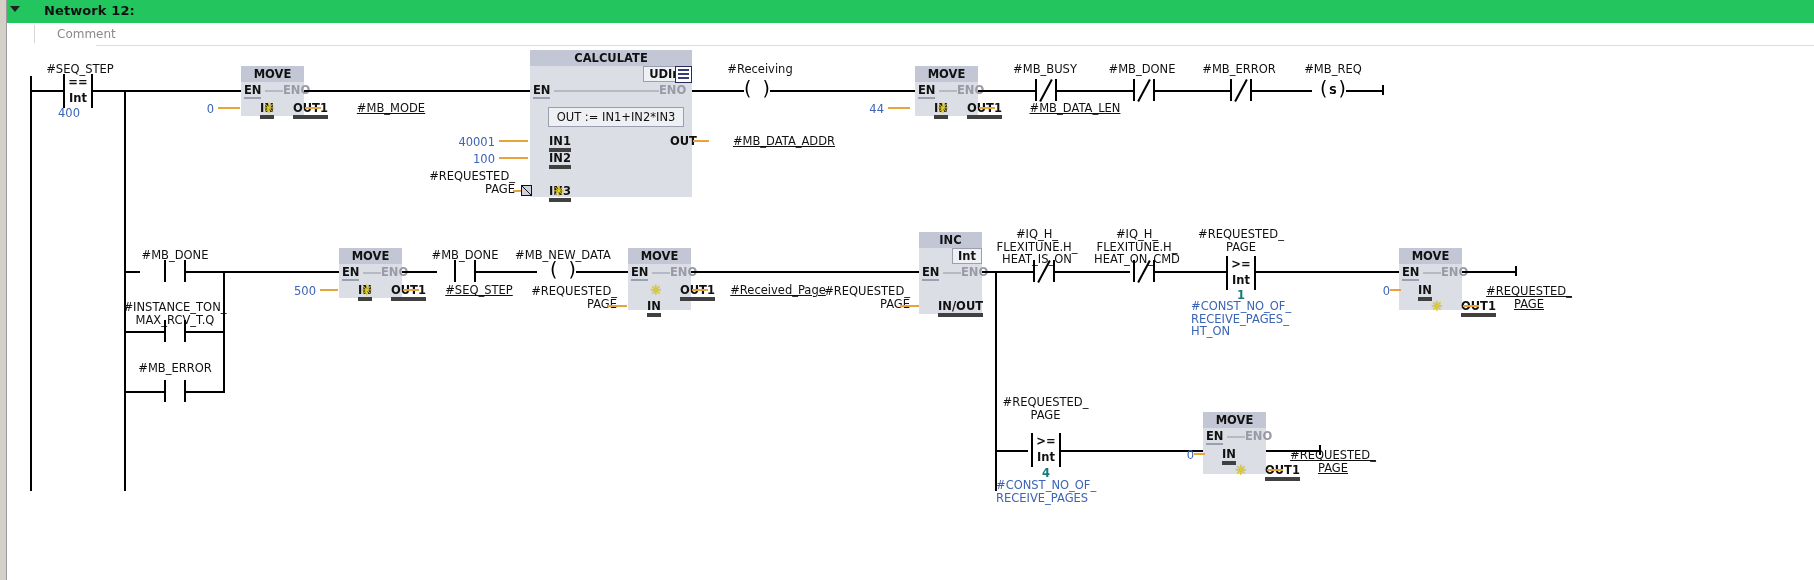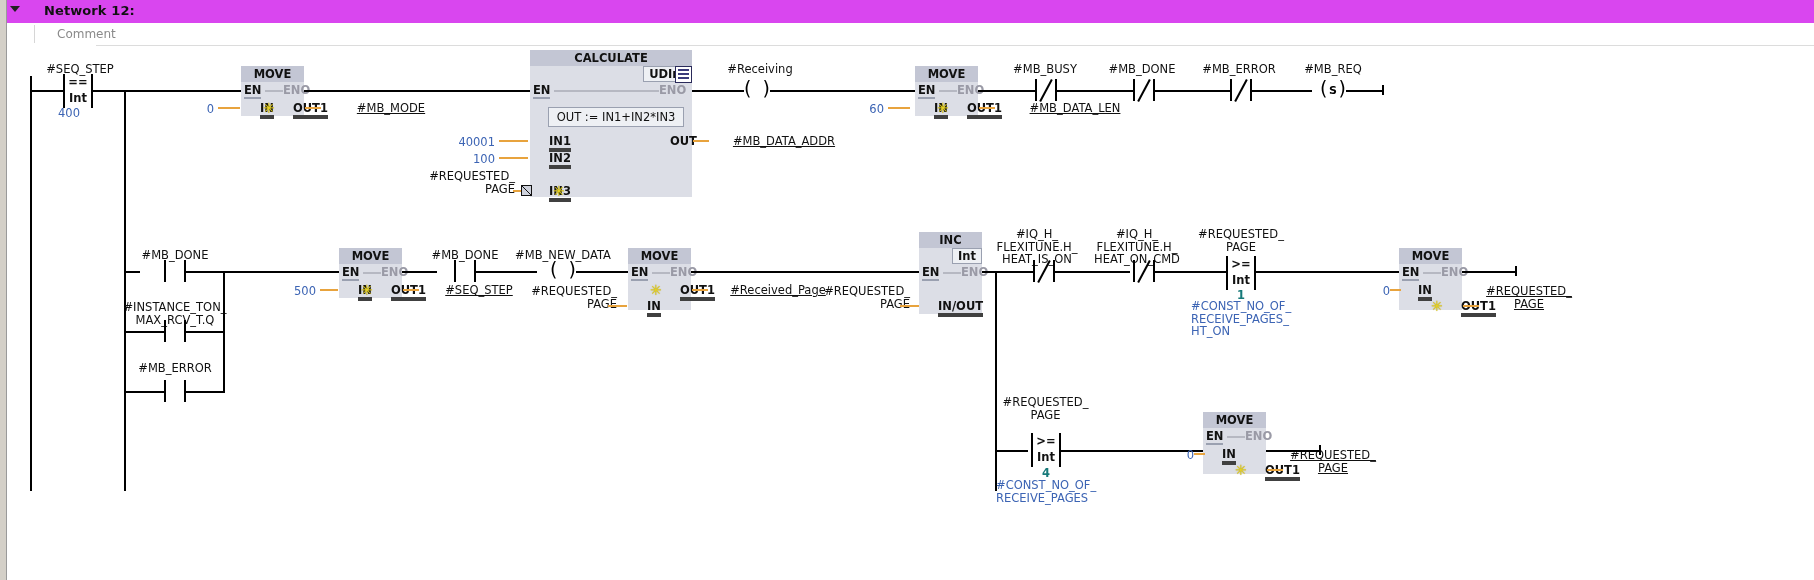--- a/index.html
+++ b/index.html
@@ -4,21 +4,21 @@
 <style>
   html,body{margin:0;padding:0;background:#ffffff;}
   body{
     font-family:"DejaVu Sans","Liberation Sans",sans-serif;
     width:1814px;height:580px;position:relative;overflow:hidden;
     -webkit-font-smoothing:antialiased;
   }
   
   .titlebar{
     position:absolute;left:0;top:0;width:1814px;height:23px;
-    background:#d946ef;border-bottom:1px solid #c8c8c8;
+    background:#22c55e;border-bottom:1px solid #c8c8c8;
   }
   .tb-grip{position:absolute;left:0;top:0;width:6px;height:23px;background:#d4d0c8;border-right:1px solid #9a9a9a;}
   .tb-arrow{
     position:absolute;left:10px;top:6px;width:0;height:0;
     border-left:5px solid transparent;border-right:5px solid transparent;border-top:6px solid #202020;
   }
   .tb-net{position:absolute;left:44px;top:3px;font-size:13px;font-weight:bold;color:#111;letter-spacing:.1px;}
   .tb-desc{position:absolute;left:136px;top:4px;font-size:12.5px;color:#111;}
   .cmtbar{position:absolute;left:0;top:23px;width:1814px;height:22px;background:#ffffff;}
   .cmt-grip{position:absolute;left:0;top:0;width:6px;height:22px;background:#d4d0c8;border-right:1px solid #9a9a9a;}
@@ -177,21 +177,21 @@
 
 <div class="fb" style="left:915px;top:66px;width:63px;height:50px;">
   <div class="fb-hdr">MOVE</div>
 </div>
 <div class="en" style="left:918px;top:84px;">EN</div>
 <div class="enobar" style="left:939px;top:90px;width:18px;"></div>
 <div class="eno" style="left:957px;top:84px;">ENO</div>
 <div class="pin pinu" style="left:918px;top:102px;">IN</div>
 <div class="star" style="left:937px;top:102px;">✳</div>
 <div class="pin pinu" style="left:951px;top:102px;">OUT1</div>
-<div class="num" style="left:856px;top:102px;width:28px;">60</div>
+<div class="num" style="left:856px;top:102px;width:28px;">44</div>
 <div class="owire" style="left:888px;top:107px;width:22px;"></div>
 <div class="owire" style="left:979px;top:107px;width:16px;"></div>
 <div class="lbl l" style="left:995px;top:102px;width:160px;">#MB_DATA_LEN</div>
 
 <div class="wire wh" style="left:978px;top:90px;width:57px;"></div>
 <div class="lbl" style="left:990px;top:63px;width:110px;">#MB_BUSY</div>
 <div class="nc" style="left:1035px;top:79px;">
     <i></i>
   </div>
 <div class="wire wh" style="left:1057px;top:90px;width:76px;"></div>

